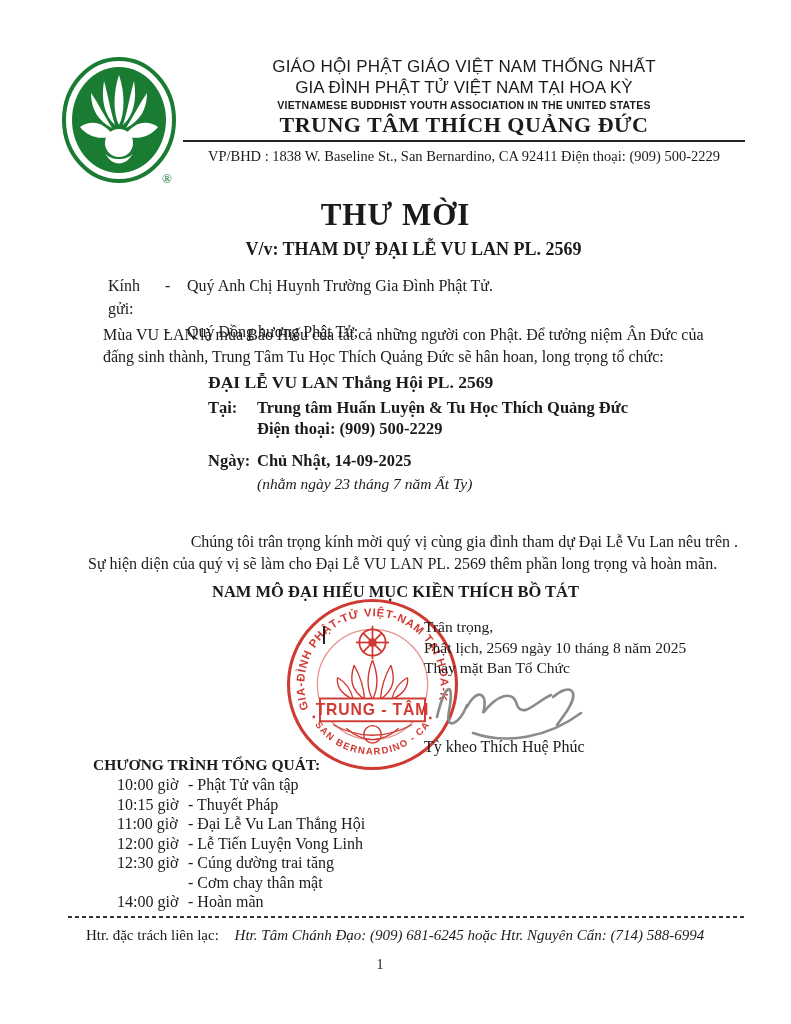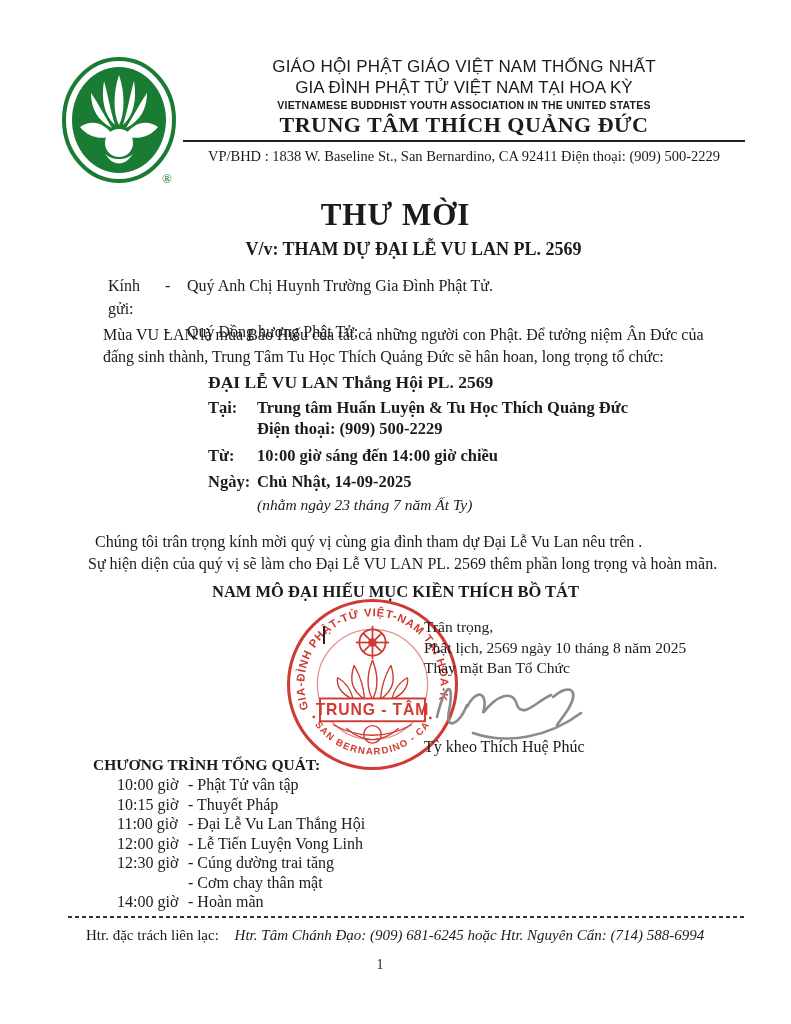--- a/index.html
+++ b/index.html
@@ -21,21 +21,21 @@
   
   .title-block { position:absolute; left:0; top:196px; width:791px; text-align:center; }
   .t-main { font-size:31px; font-weight:bold; letter-spacing:1px; line-height:38px; }
   .t-subject { font-size:18px; font-weight:bold; margin-top:5px;padding-left:36px; }
   
   .salutation { position:absolute; left:108px; top:274px; font-size:16px; }
   .srow { display:grid; grid-template-columns:57px 22px auto; line-height:23px; }
   
   .intro { position:absolute; left:103px; top:324px; width:630px; font-size:16px; line-height:21.5px; }
   .closing { position:absolute; left:88px; top:531px; width:650px; font-size:16px; line-height:21.5px; }
-  .closing .c1 { padding-left:7px; }
+  .closing .c1 { padding-left:7px;text-align:right; }
   .homage { position:absolute; left:212px; top:582px; font-size:16.5px; font-weight:bold; }
   
   .event { position:absolute; left:208px; top:370px; font-size:16.5px; }
   .e-name { font-size:17.5px; font-weight:bold; line-height:24px; margin-bottom:3px; }
   .erow { display:grid; grid-template-columns:49px auto; line-height:21px; font-weight:bold; }
   .eind { padding-left:49px; line-height:21px; font-weight:bold; }
   .egap6 { height:6px; } .egap5 { height:5px; }
   .e-lunar { padding-left:49px; font-style:italic; font-weight:normal; font-size:15.5px; margin-top:4px; }
   
   .stamp { position:absolute; left:279px; top:597px; width:187px; height:175px; }
@@ -112,24 +112,20 @@
   </div>
 
   <div class="event">
     <div class="e-name">ĐẠI LỄ VU LAN Thắng Hội PL. 2569</div>
     <div class="erow">
       <span>Tại:</span>
       <span>Trung tâm Huấn Luyện &amp; Tu Học Thích Quảng Đức</span>
     </div>
     <div class="eind">Điện thoại: (909) 500-2229</div>
     <div class="egap6"></div>
-    <div class="erow">
-      <span>Từ:</span>
-      <span>10:00 giờ sáng đến 14:00 giờ chiều</span>
-    </div>
     <div class="egap5"></div>
     <div class="erow">
       <span>Ngày:</span>
       <span>Chủ Nhật,  14-09-2025</span>
     </div>
     <div class="e-lunar">(nhằm ngày 23 tháng 7 năm Ất Ty)</div>
   </div>
 
   <div class="closing">
     <div class="c1">Chúng tôi trân trọng kính mời quý vị cùng gia đình tham dự Đại Lễ Vu Lan nêu trên .</div>

